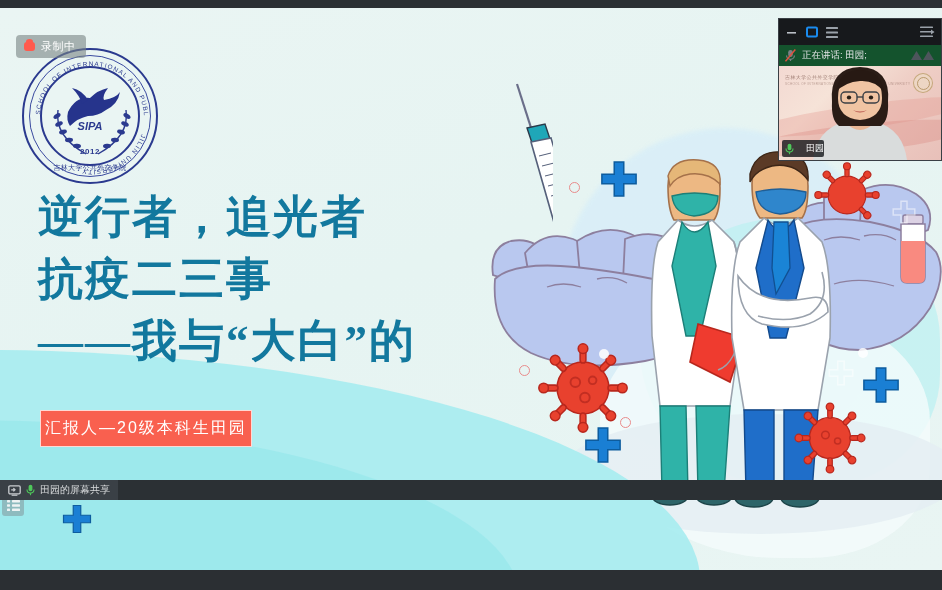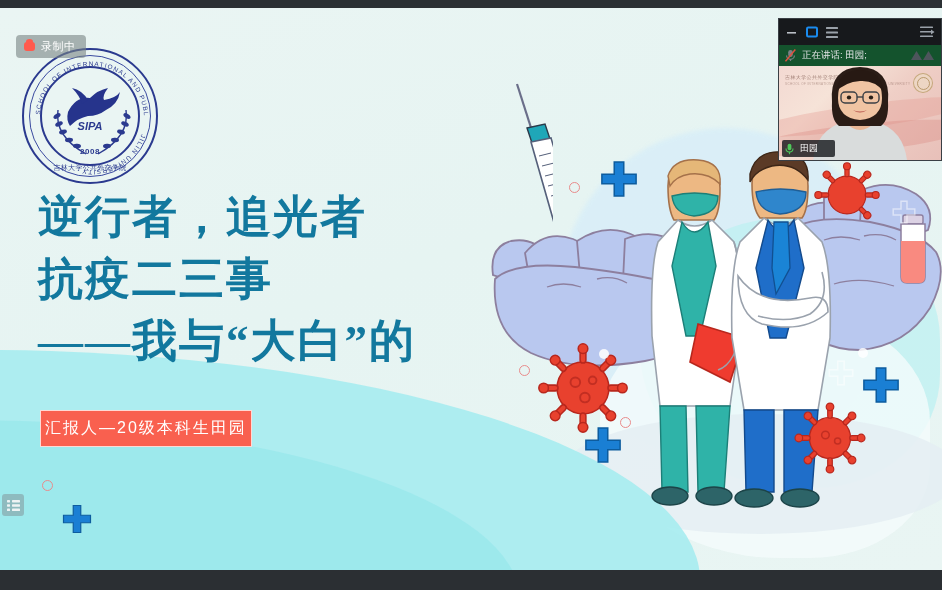--- a/index.html
+++ b/index.html
@@ -287,23 +287,23 @@
   }
   .vp-emblem .inner {
     width: 13px;height:13px;border-radius:50%;
     border:.8px solid rgba(180,148,100,.9);
   }
   
   .vp-person { position:absolute; left:50%; bottom:0; transform:translateX(-50%); width:110px; height:96px; }
 
   .vp-nametag {
     position:absolute; left:3px; bottom:3px;
-    display:flex;align-items:center;gap:6px;
+    display:flex;align-items:center;gap:12px;
     background: rgba(25,27,30,.82);
-    padding: 2px 17px 2px 3px;
+    padding: 2px 0 2px 3px;
     border-radius: 2px;
     color:#fff;
     font-size: 9px;
   }
 
   
   .taskbar {
     position: absolute;
     left: 0; bottom: 0;
     width: 942px; height: 20px;
@@ -372,21 +372,21 @@
           <ellipse cx="91" cy="90" rx="4" ry="2.2" transform="rotate(5 91 90)"></ellipse>
           <ellipse cx="83" cy="96" rx="4" ry="2.2" transform="rotate(-5 83 96)"></ellipse>
         </g>
       </svg>
       <svg class="dove" viewBox="0 0 68 52">
         <path d="M10 30 Q18 14 32 16 Q40 8 50 6 Q44 14 46 18 Q58 16 62 10 Q60 22 48 28 Q40 34 30 34 Q20 36 12 44 Q8 38 10 30 Z" fill="#26348c"></path>
         <path d="M30 18 Q24 8 14 6 Q22 14 24 22 Z" fill="#26348c"></path>
         <circle cx="48" cy="12" r="1.2" fill="#eaf5f3"></circle>
       </svg>
       <div class="sipa">SIPA</div>
-      <div class="year">2008</div>
+      <div class="year">2012</div>
       <div class="cn">吉林大学公共外交学院</div>
     </div>
 
     <div class="title-block">
       <div class="title-line">逆行者，追光者</div>
       <div class="title-line">抗疫二三事</div>
       <div class="title-line">——我与“大白”的</div>
     </div>
 
     <div class="presenter">汇报人—20级本科生田园</div>
@@ -686,14 +686,33 @@
             <rect x="2.6" y="0.8" width="3.8" height="6.4" rx="1.9" fill="#4ec85a"></rect>
             <path d="M1 5.6 a3.5 3.5 0 0 0 7 0" fill="none" stroke="#4ec85a" stroke-width="1.1"></path>
             <line x1="4.5" y1="9.1" x2="4.5" y2="11.2" stroke="#4ec85a" stroke-width="1.1"></line>
           </svg>
         </span>
         <span>田园</span>
       </div>
     </div>
   </div>
 
+  <div class="taskbar">
+    <div class="tb-item">
+      <span>
+        <svg width="13" height="11" viewBox="0 0 13 11">
+          <rect x="0.8" y="0.8" width="11.4" height="8" rx="1.2" fill="none" stroke="#c9ccd0" stroke-width="1.3"></rect>
+          <path d="M3.2 4.8 L7 4.8 M5.4 3.2 L7 4.8 L5.4 6.4" fill="none" stroke="#c9ccd0" stroke-width="1.2"></path>
+          <line x1="3.6" y1="10.2" x2="9.4" y2="10.2" stroke="#c9ccd0" stroke-width="1.2"></line>
+        </svg>
+      </span>
+      <span>
+        <svg width="9" height="12" viewBox="0 0 9 12">
+          <rect x="2.6" y="0.8" width="3.8" height="6.4" rx="1.9" fill="#4ec85a"></rect>
+          <path d="M1 5.6 a3.5 3.5 0 0 0 7 0" fill="none" stroke="#4ec85a" stroke-width="1.1"></path>
+          <line x1="4.5" y1="9.1" x2="4.5" y2="11.2" stroke="#4ec85a" stroke-width="1.1"></line>
+        </svg>
+      </span>
+      <span>田园的屏幕共享</span>
+    </div>
+  </div>
 
 </div>
 
 </body></html>

